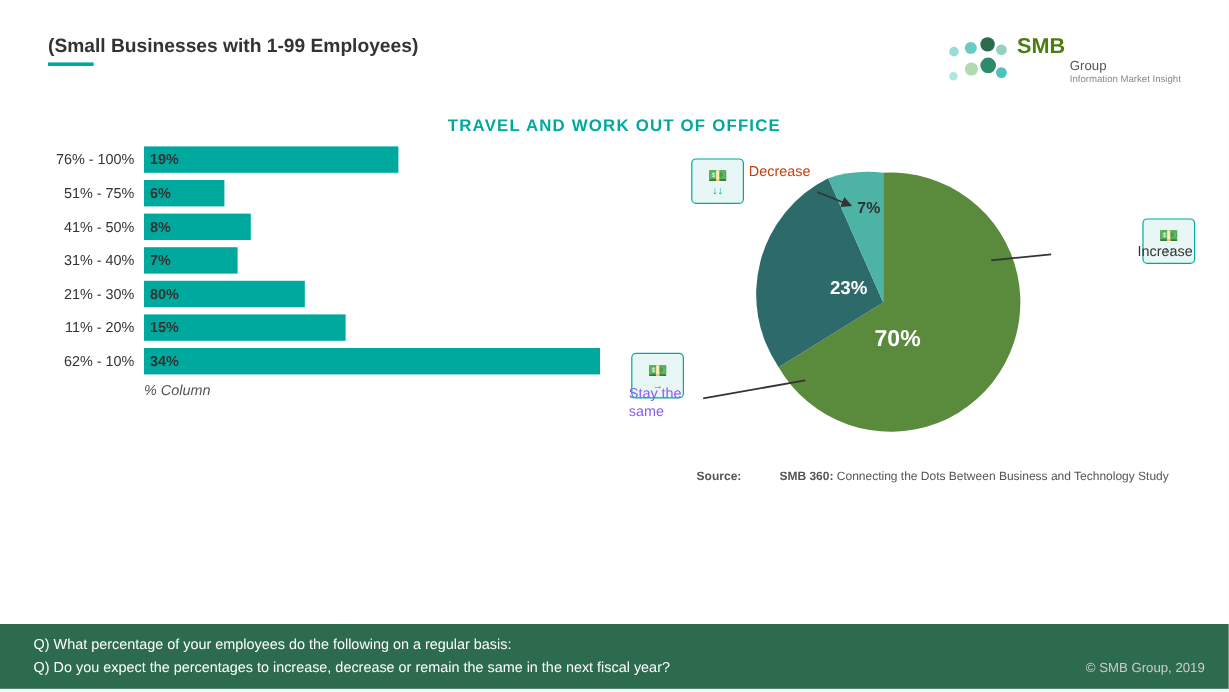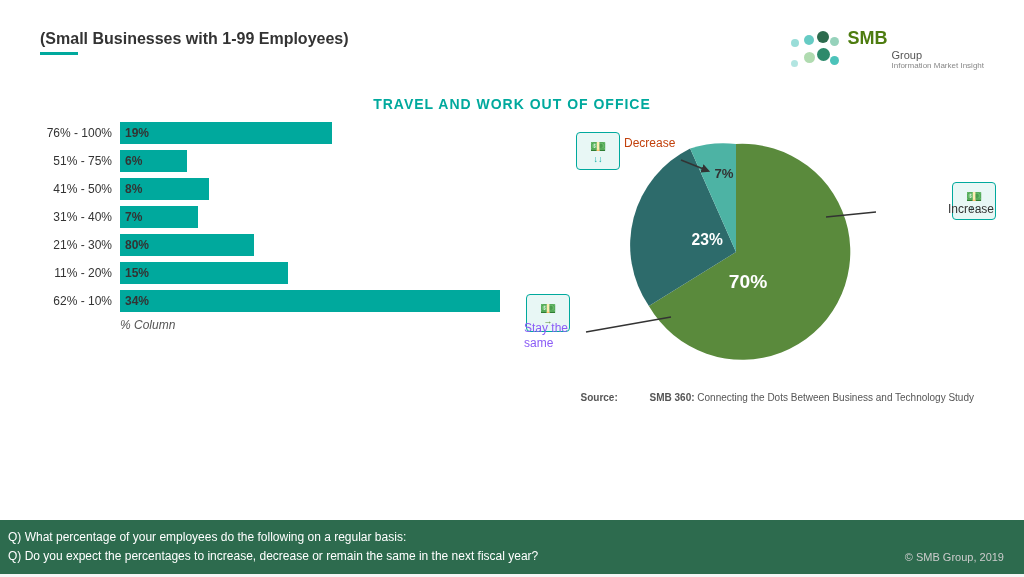--- a/index.html
+++ b/index.html
@@ -166,21 +166,21 @@
       font-size: 10px;
       color: #555;
       margin-top: 10px;
       text-align: right;
       padding-right: 10px;
     }
     .source-line b { font-weight: 700; padding-left: 29px; }
     .footer-bar {
       background: #2d6b4e;
       width: 1024px;
-      padding: 8px 20px 8px 8px;
+      padding: 8px 20px 8px 28px;
       color: #fff;
       font-size: 12px;
       line-height: 1.6;
       position: relative;
     }
     .footer-bar .copyright {
       position: absolute;
       right: 20px;
       bottom: 8px;
       font-size: 11px;

